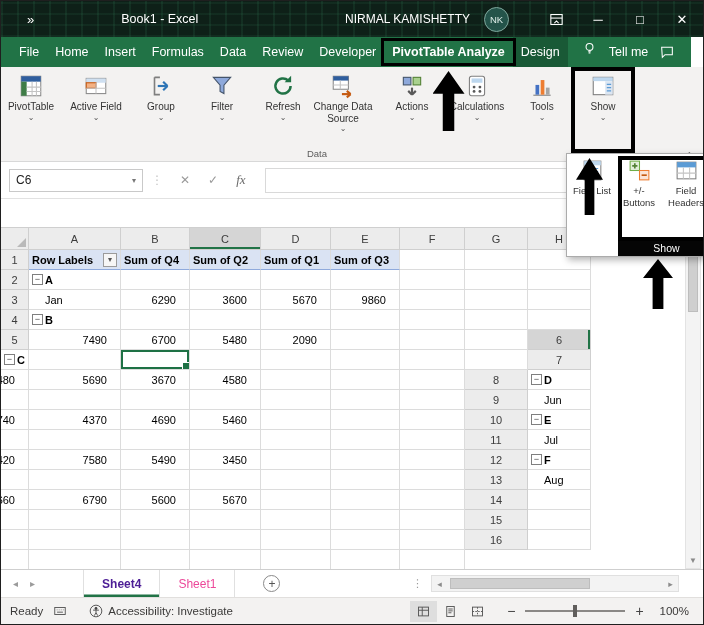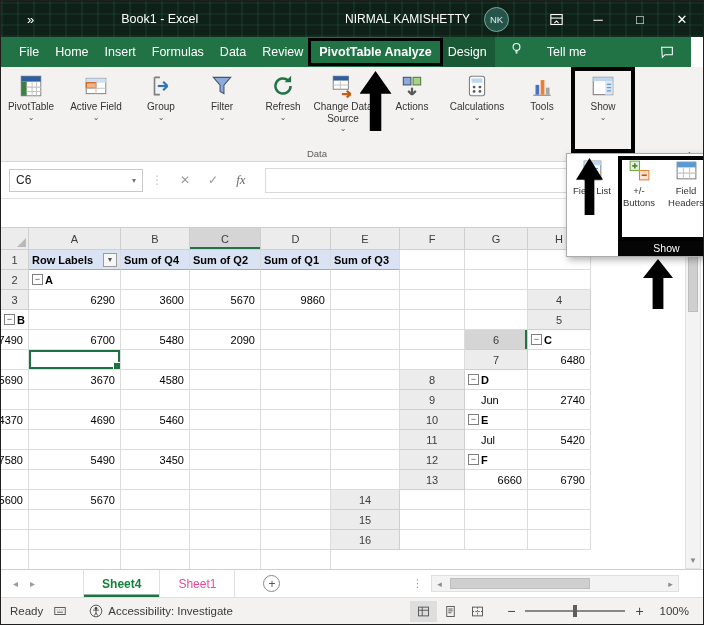--- a/index.html
+++ b/index.html
@@ -28,21 +28,21 @@
   
   .tabrow{ position:absolute; top:36px; left:0; right:12px; height:30px; background:#217346;
     display:flex; align-items:stretch; color:#fff; font-size:12.5px; z-index:95;}
   .tablist{ display:flex; margin-left:10px;}
   .tab{ padding:0 8px; line-height:30px; white-space:nowrap; position:relative; cursor:pointer;}
   .tab.active .tlbl{ font-weight:bold;}
   .tab.ctx{ background:rgba(0,0,0,.22);}
   .tab .abox{ position:absolute; left:-3px; right:-3px; top:1px; bottom:1px; border:3px solid #000; z-index:90; pointer-events:none;}
   .ann-arrow{ background:#000; clip-path:polygon(50% 0%,100% 38%,68% 38%,68% 100%,32% 100%,32% 38%,0% 38%); pointer-events:none;}
   .tab-arrow{ position:absolute; top:34px; left:50%; transform:translateX(-50%); width:32px; height:60px; z-index:96;}
-  .tellme{ display:flex; align-items:center; gap:23px; margin-left:14px; line-height:30px;}
+  .tellme{ display:flex; align-items:center; gap:12px; margin-left:14px; line-height:30px;}
   .tellme svg{ width:15px; height:15px;}
   .cmt{ margin-left:auto; margin-right:16px; display:flex; align-items:center;}
   .cmt svg{ width:16px; height:16px;}
   
   .ribbon{ position:absolute; top:66px; left:0; right:0; height:95px; background:#f3f2f1;
     border-bottom:1px solid #d8d8d8; display:flex; padding:2px 0 0 4px;}
   .rgroups{ display:flex; align-items:center; }
   .rgroup{ display:flex; flex-direction:column;}
   .rbtns{ flex:1; display:flex; align-items:flex-start;}
   .rbtn{ position:relative; display:flex; flex-direction:column; align-items:center; padding-top:2px;
@@ -72,21 +72,21 @@
     grid-template-rows:22px repeat(16,20px); background:#fff; border-top:1px solid #cfcfcf;}
   .hc{ background:#ececec; border-right:1px solid #cfcfcf; border-bottom:1px solid #cfcfcf;
     display:flex; align-items:center; justify-content:center; font-size:11px; color:#3c3c3c; cursor:default;}
   .corner{ position:relative;}
   .corner::after{ content:""; position:absolute; right:2px; bottom:2px;
     border-left:9px solid transparent; border-bottom:9px solid #b9b9b9;}
   .colh.selh{ background:#d5d5d5; box-shadow:inset 0 -2px 0 #217346;}
   .rowh.selhr{ background:#d5d5d5; box-shadow:inset -2px 0 0 #217346;}
   .cell{ background:#fff; border-right:1px solid #dcdcdc; border-bottom:1px solid #dcdcdc;
     font-size:11px; color:#000; display:flex; align-items:center; overflow:hidden;}
-  .cell.val{ justify-content:flex-end; padding-right:5px;}
+  .cell.val{ justify-content:flex-end; padding-right:13px;}
   .cell.dlbl{ padding-left:16px;}
   .cell.grp{ font-weight:bold; padding-left:3px;}
   .ebox{ width:11px; height:11px; border:1px solid #7f7f7f; background:#fff; color:#444;
     font-size:9px; line-height:9px; text-align:center; margin-right:2px; font-weight:normal;}
   .glbl{ font-weight:bold;}
   .cell.ph{ background:#dae3f3; font-weight:bold; border-bottom:1px solid #8faadc; padding:0 3px;}
   .ph .phtxt{ flex:1; white-space:nowrap;}
   .fbtn{ width:14px; height:14px; border:1px solid #9b9b9b; background:#f6f6f6; color:#555;
     font-size:8px; line-height:12px; text-align:center; flex:none; cursor:pointer; font-weight:normal;}
   .cellsel{ box-shadow:inset 0 0 0 2px #1e7145; position:relative; z-index:2;}
@@ -109,21 +109,21 @@
     font-size:10.5px; display:flex; align-items:center; justify-content:center;}
   .flybox{ position:absolute; left:51px; top:2px; width:96px; height:85px; border:4px solid #000; pointer-events:none;}
   .flyarrow{ position:absolute; left:9px; top:4px; width:27px; height:57px; z-index:65;}
   .gridarrow{ position:absolute; left:642px; top:258px; width:30px; height:50px; z-index:70;}
   
   .sheetbar{ position:absolute; top:568px; left:0; right:0; height:28px; background:#fff;
     border-top:1px solid #cfcfcf; display:flex; align-items:center; font-size:12px;}
   .snav{ color:#9b9b9b; font-size:10px; margin-left:12px; cursor:pointer;}
   .stabs{ display:flex; margin-left:48px; height:100%;}
   .stab{ padding:0 18px; display:flex; align-items:center; color:#ec4899; border-right:1px solid #e0e0e0; cursor:pointer;}
-  .stab.active{ background:#fff; color:#15803d; font-weight:bold; box-shadow:inset 0 -2.5px 0 #217346; border-left:1px solid #e0e0e0;}
+  .stab.active{ background:#fff; color:#4c1d95; font-weight:bold; box-shadow:inset 0 -2.5px 0 #217346; border-left:1px solid #e0e0e0;}
   .addsheet{ width:17px; height:17px; border:1px solid #8a8a8a; border-radius:50%; color:#555;
     display:flex; align-items:center; justify-content:center; font-size:12px; margin-left:28px; cursor:pointer; line-height:1;}
   .hdots{ margin-left:auto; color:#9a9a9a; font-size:11px; cursor:col-resize;}
   .hscroll{ width:248px; height:17px; background:#f3f3f3; border:1px solid #e0e0e0; display:flex;
     align-items:center; margin:0 24px 0 8px;}
   .harrow{ width:15px; text-align:center; color:#8a8a8a; font-size:9px; cursor:pointer;}
   .htrack{ flex:1; position:relative; height:100%;}
   .hthumb{ position:absolute; left:3px; top:2px; height:11px; width:140px; background:#cfcfcf; border:1px solid #bdbdbd;}
   
   .statusbar{ position:absolute; top:596px; left:0; right:0; bottom:0; background:#f3f2f1;
@@ -168,20 +168,21 @@
   </div>
 
   <div class="tabrow">
     <div class="tablist">
         <div class="tab"><span class="tlbl">File</span></div>
         <div class="tab"><span class="tlbl">Home</span></div>
         <div class="tab"><span class="tlbl">Insert</span></div>
         <div class="tab"><span class="tlbl">Formulas</span></div>
         <div class="tab"><span class="tlbl">Data</span></div>
         <div class="tab"><span class="tlbl">Review</span></div>
+        <div class="tab"><span class="tlbl">Developer</span></div>
         <div class="tab active"><span class="tlbl">PivotTable Analyze</span><div class="abox"></div><div class="ann-arrow tab-arrow"></div></div>
         <div class="tab ctx"><span class="tlbl">Design</span></div>
       </div>
     <div class="tellme">
       <span class="icn">
         <svg viewBox="0 0 24 24" fill="none" stroke="#fff" stroke-width="1.7">
             <circle cx="12" cy="9.5" r="5.5"></circle>
             <path d="M10 16.5h4M10.5 19h3"></path>
           </svg>
       </span>
@@ -420,20 +421,21 @@
         <span class="glbl">A</span>
       </div>
       <div class="cell"></div>
       <div class="cell"></div>
       <div class="cell"></div>
       <div class="cell"></div>
       <div class="cell"></div>
       <div class="cell"></div>
       <div class="cell"></div>
       <div class="hc rowh">3</div>
+      <div class="cell dlbl">Jan</div>
       <div class="cell val">6290</div>
       <div class="cell val">3600</div>
       <div class="cell val">5670</div>
       <div class="cell val">9860</div>
       <div class="cell"></div>
       <div class="cell"></div>
       <div class="cell"></div>
       <div class="hc rowh">4</div>
       <div class="cell grp">
         <span class="ebox">−</span>
@@ -522,20 +524,21 @@
         <span class="glbl">F</span>
       </div>
       <div class="cell"></div>
       <div class="cell"></div>
       <div class="cell"></div>
       <div class="cell"></div>
       <div class="cell"></div>
       <div class="cell"></div>
       <div class="cell"></div>
       <div class="hc rowh">13</div>
+      <div class="cell dlbl">Aug</div>
       <div class="cell val">6660</div>
       <div class="cell val">6790</div>
       <div class="cell val">5600</div>
       <div class="cell val">5670</div>
       <div class="cell"></div>
       <div class="cell"></div>
       <div class="cell"></div>
       <div class="hc rowh">14</div>
       <div class="cell"></div>
       <div class="cell"></div>

